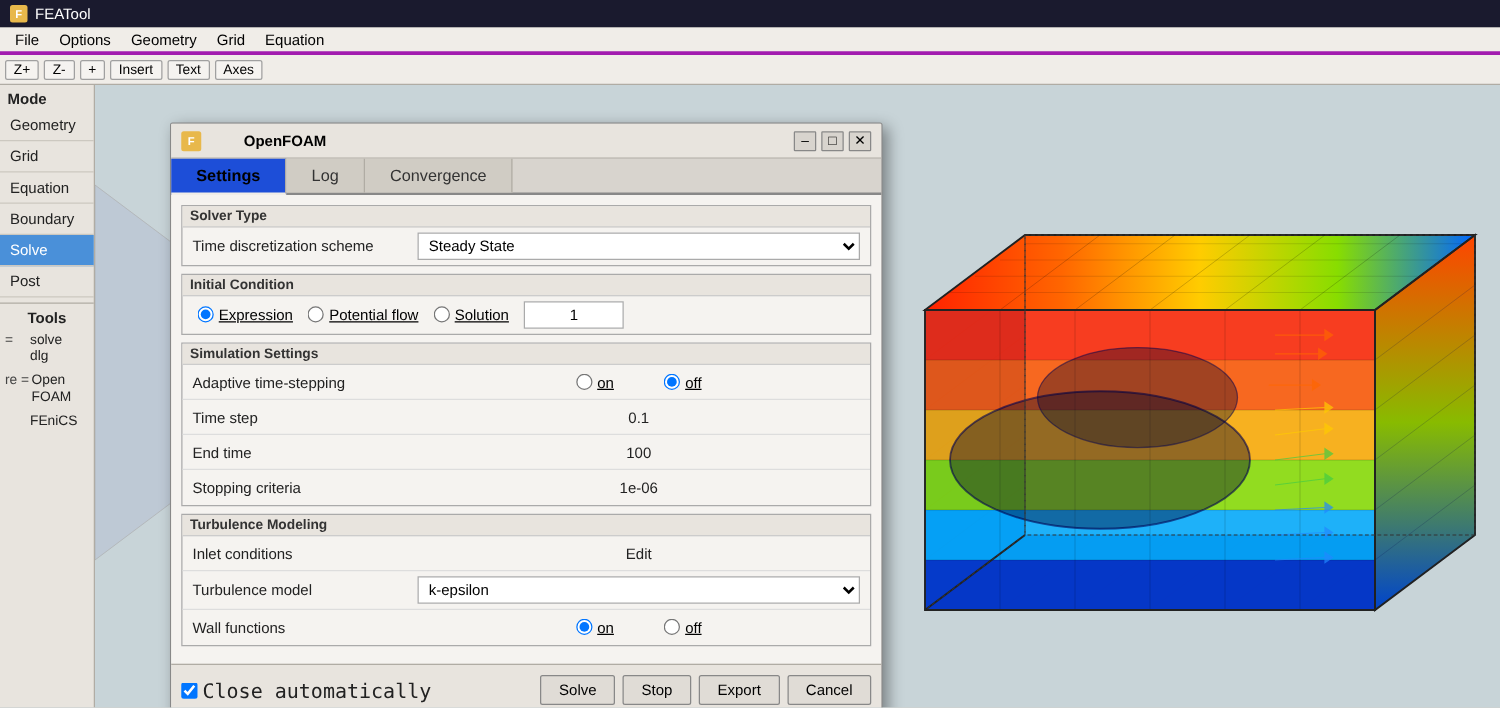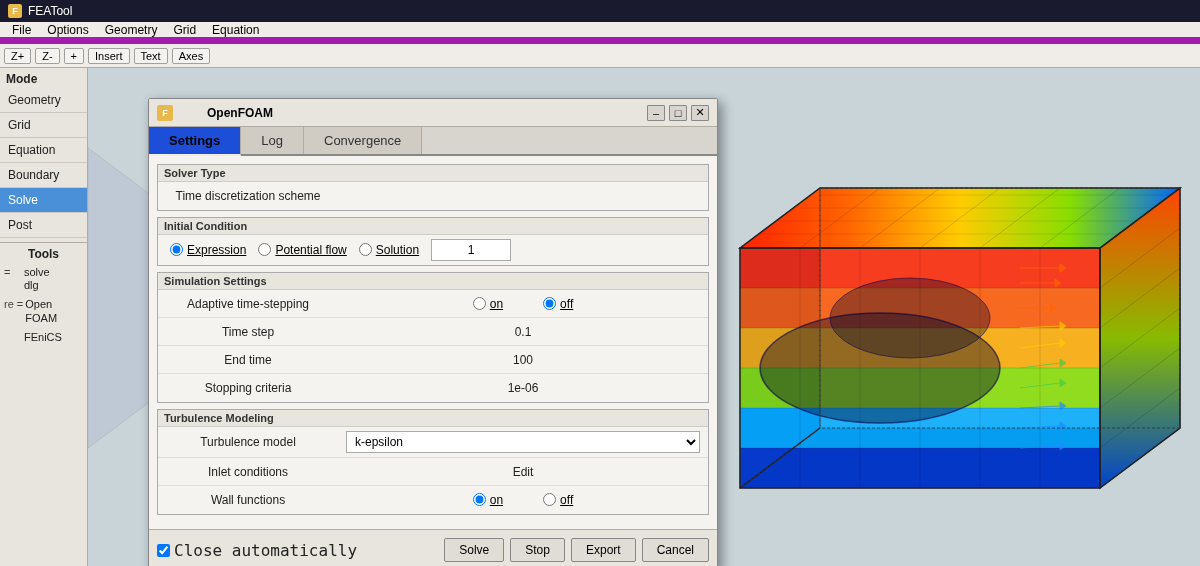--- a/index.html
+++ b/index.html
@@ -36,21 +36,21 @@
       font-weight: bold;
     }
 
     
     .menu-bar {
       background: #f0ede8;
       height: 22px;
       display: flex;
       align-items: center;
       padding: 0 4px;
-      border-bottom: 7px solid #a21caf;
+      border-bottom: 3px solid #a21caf;
       font-size: 12px;
     }
     .menu-bar span {
       padding: 2px 8px;
       cursor: pointer;
     }
 
     
     .toolbar {
       background: #f0ede8;
@@ -72,21 +72,21 @@
     }
 
     
     .main-layout {
       display: flex;
       height: calc(566px - 68px);
     }
 
     
     .sidebar {
-      width: 88px;
+      width: 76px;
       background: #e8e4de;
       border-right: 1px solid #b0aca4;
       display: flex;
       flex-direction: column;
     }
     .sidebar-section-label {
       font-size: 12px;
       font-weight: bold;
       padding: 4px 6px 2px;
       color: #222;
@@ -253,21 +253,21 @@
       align-items: center;
       min-height: 28px;
       border-bottom: 1px solid #ddd;
     }
     .form-row:last-child { border-bottom: none; }
     .form-label {
       width: 180px;
       padding: 4px 8px;
       font-size: 12px;
       color: #222;
-      text-align: center;
+      text-align: left;
       flex-shrink: 0;
     }
     .form-control {
       flex: 1;
       padding: 4px 8px;
       display: flex;
       align-items: center;
     }
 
     
@@ -579,20 +579,26 @@
           <div class="tab">Log</div>
           <div class="tab">Convergence</div>
         </div>
 
         <div class="dialog-content">
 
           <div class="field-group">
             <div class="field-group-header">Solver Type</div>
             <div class="form-row">
               <div class="form-label">Time discretization scheme</div>
+              <div class="form-control">
+                <select class="form-select">
+                  <option>Steady State</option>
+                  <option>Transient</option>
+                </select>
+              </div>
             </div>
           </div>
 
           <div class="field-group">
             <div class="field-group-header">Initial Condition</div>
             <div class="form-row">
               <div class="form-control" style="gap:16px; padding: 4px 12px;">
                 <div class="radio-group">
                   <label class="radio-option">
                     <input type="radio" name="initcond" checked="" class="radio-input" style="">
@@ -645,34 +651,34 @@
               <div class="form-label">Stopping criteria</div>
               <div class="form-control" style="justify-content:center;">
                 <span class="static-value">1e-06</span>
               </div>
             </div>
           </div>
 
           <div class="field-group">
             <div class="field-group-header">Turbulence Modeling</div>
             <div class="form-row">
+              <div class="form-label">Inlet conditions</div>
+              <div class="form-control" style="justify-content:center;">
+                <span class="edit-btn">Edit</span>
+              </div>
+            </div>
+            <div class="form-row">
               <div class="form-label">Turbulence model</div>
               <div class="form-control">
                 <select class="form-select">
                   <option>k-epsilon</option>
                   <option>k-omega</option>
                   <option>Spalart-Allmaras</option>
                   <option>None</option>
                 </select>
-              </div>
-            </div>
-            <div class="form-row">
-              <div class="form-label">Inlet conditions</div>
-              <div class="form-control" style="justify-content:center;">
-                <span class="edit-btn">Edit</span>
               </div>
             </div>
             <div class="form-row">
               <div class="form-label">Wall functions</div>
               <div class="form-control">
                 <div class="on-off-group">
                   <label class="radio-option">
                     <input type="radio" name="wallfunc" checked="" class="radio-input" style="">
                     <span>on</span>
                   </label>

